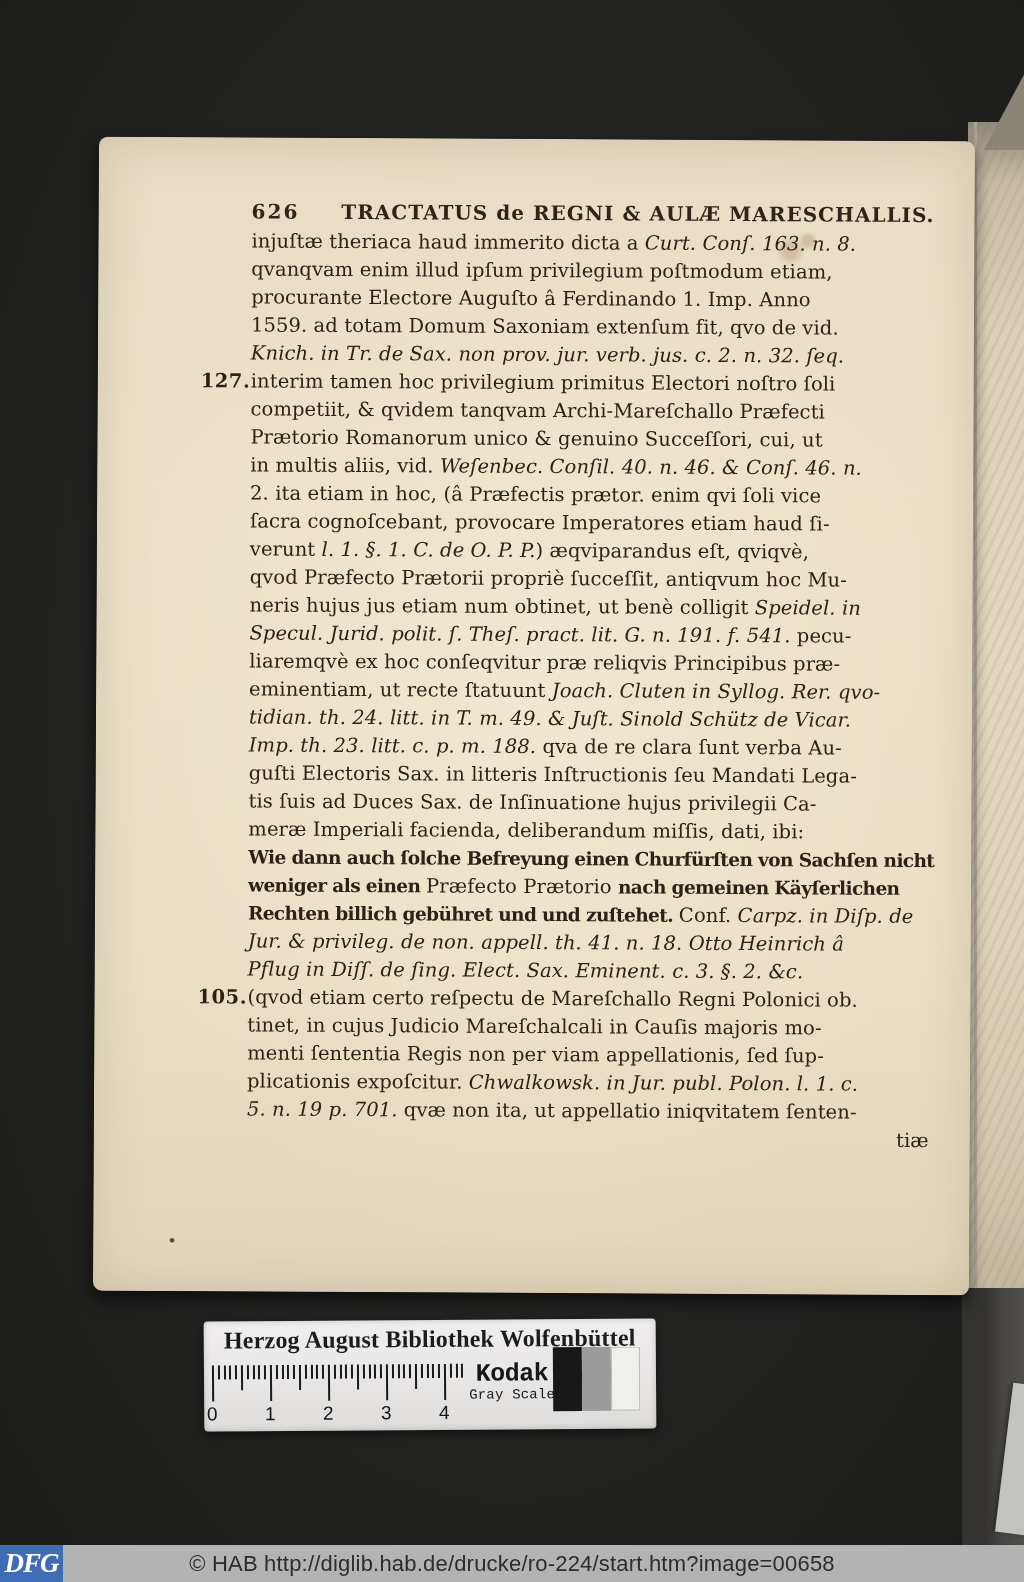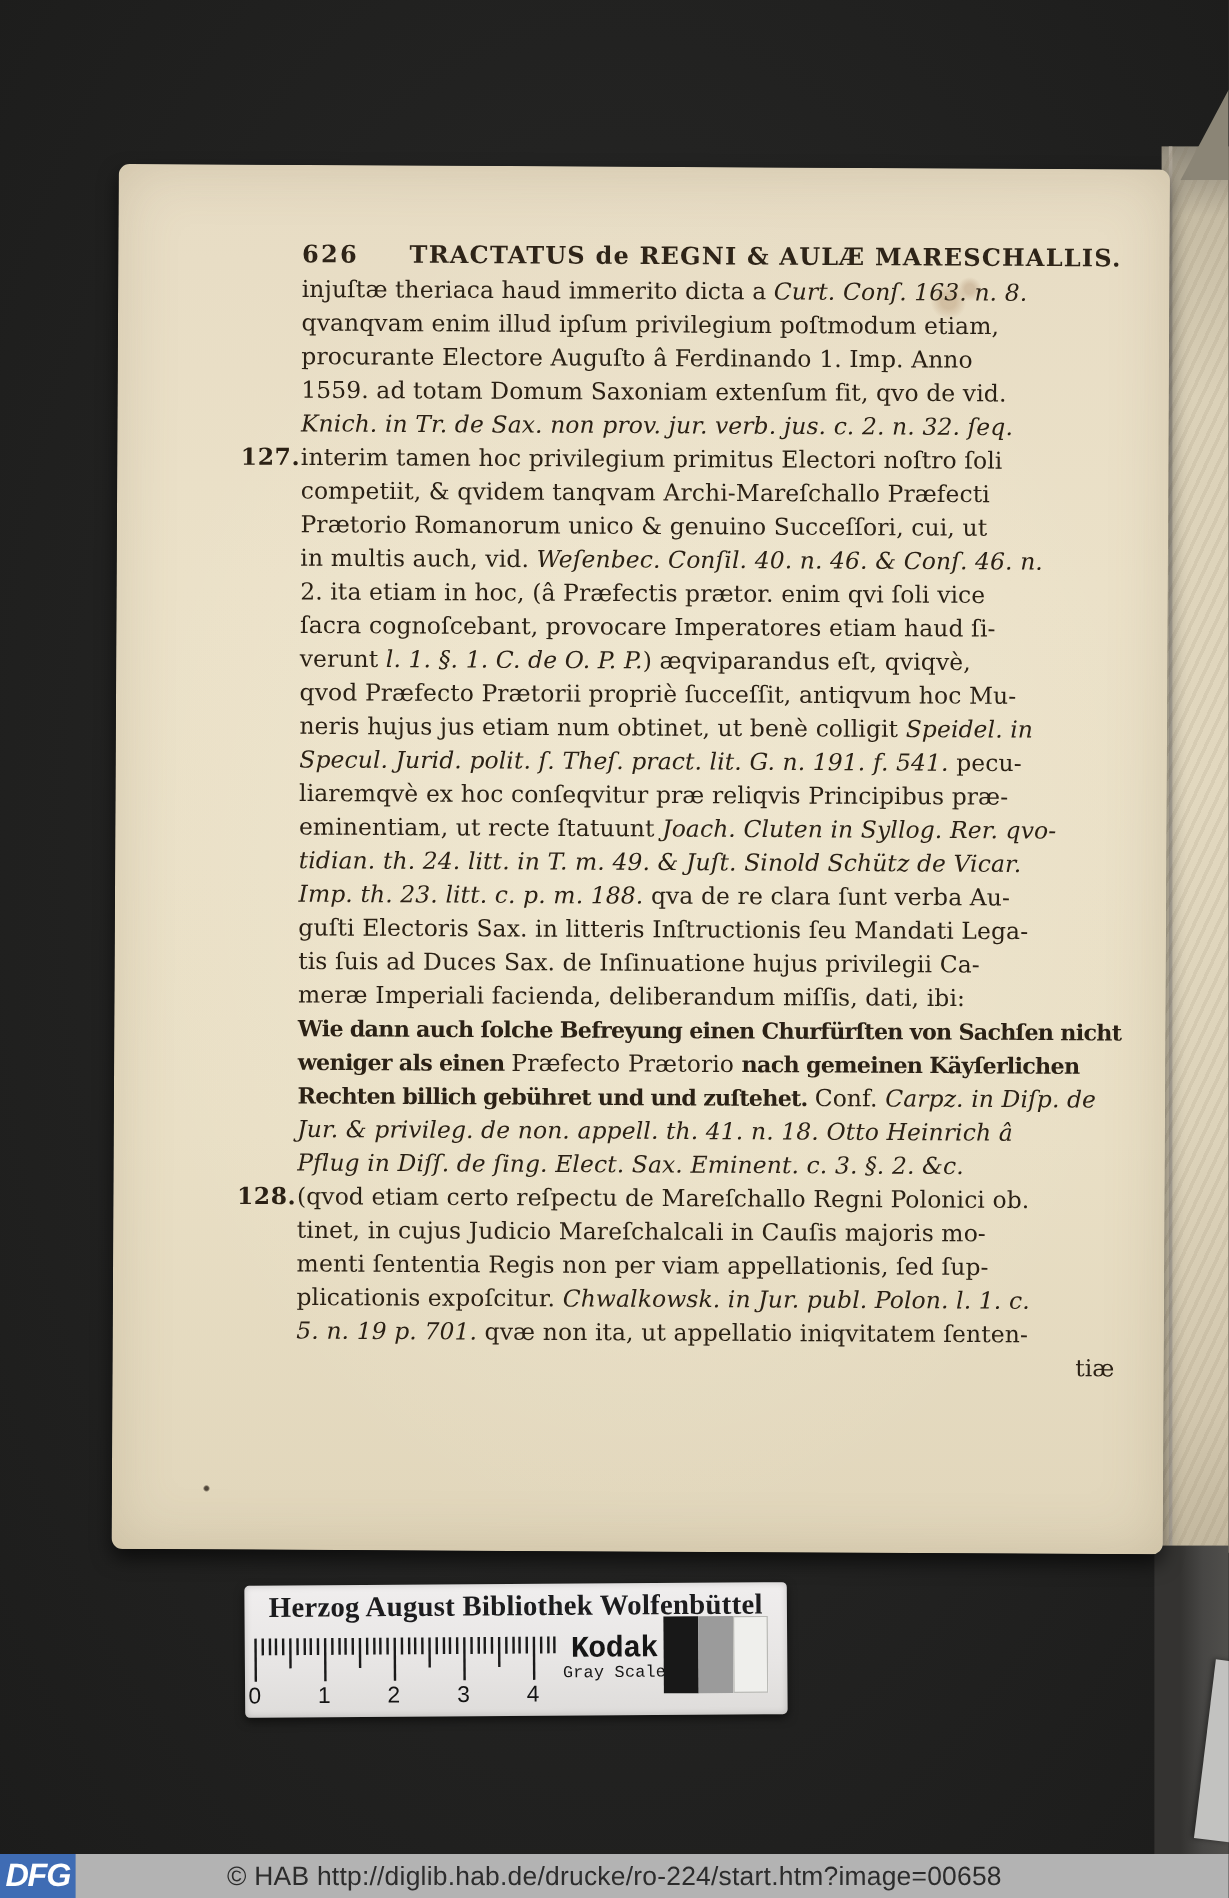--- a/index.html
+++ b/index.html
@@ -105,21 +105,21 @@
   }
   .copyright{
     position:absolute;left:0;top:0;width:100%;height:37px;line-height:37px;text-align:center;
     font-family:"Liberation Sans", sans-serif;font-size:22px;color:#2c2c2c;letter-spacing:0.2px;border-radius:11px;
   }
   .dfg-logo{
     position:absolute;left:0;top:0;width:63px;height:37px;background:#3f6cb4;
     display:flex;align-items:center;justify-content:center;
   }
   .dfg-logo span{
-    font-family:Liberation Sans, sans-serif;font-weight:700;font-style:italic;
+    font-family:Liberation Serif, serif;font-weight:700;font-style:italic;
     font-size:27px;color:#ffffff;letter-spacing:-1px;
   }
 </style>
 </head>
 <body>
 
 <div class="fore-edge">
   <div class="seam"></div>
   <div class="texture"></div>
 </div>
@@ -133,40 +133,40 @@
   </div>
   <div class="text-block" id="text-lines">
       <div class="line"><span class="r">injuſtæ theriaca haud immerito dicta a </span><span class="i">Curt. Conſ. 163. n. 8.</span></div>
       <div class="line"><span class="r">qvanqvam enim illud ipſum privilegium poſtmodum etiam,</span></div>
       <div class="line"><span class="r">procurante Electore Auguſto â Ferdinando 1. Imp. Anno</span></div>
       <div class="line"><span class="r">1559. ad totam Domum Saxoniam extenſum fit, qvo de vid.</span></div>
       <div class="line"><span class="i">Knich. in Tr. de Sax. non prov. jur. verb. jus. c. 2. n. 32. ſeq.</span></div>
       <div class="line"><span class="margin-num">127.</span><span class="r">interim tamen hoc privilegium primitus Electori noſtro ſoli</span></div>
       <div class="line"><span class="r">competiit, &amp; qvidem tanqvam Archi-Mareſchallo Præfecti</span></div>
       <div class="line"><span class="r">Prætorio Romanorum unico &amp; genuino Succeſſori, cui, ut</span></div>
-      <div class="line"><span class="r">in multis auch, vid. </span><span class="i">Weſenbec. Conſil. 40. n. 46. &amp; Conſ. 46. n.</span></div>
+      <div class="line"><span class="r">in multis aliis, vid. </span><span class="i">Weſenbec. Conſil. 40. n. 46. &amp; Conſ. 46. n.</span></div>
       <div class="line"><span class="r">2. ita etiam in hoc, (â Præfectis prætor. enim qvi ſoli vice</span></div>
       <div class="line"><span class="r">ſacra cognoſcebant, provocare Imperatores etiam haud ſi-</span></div>
       <div class="line"><span class="r">verunt </span><span class="i">l. 1. §. 1. C. de O. P. P.</span><span class="r">) æqviparandus eſt, qviqvè,</span></div>
       <div class="line"><span class="r">qvod Præfecto Prætorii propriè ſucceſſit, antiqvum hoc Mu-</span></div>
       <div class="line"><span class="r">neris hujus jus etiam num obtinet, ut benè colligit </span><span class="i">Speidel. in</span></div>
       <div class="line"><span class="i">Specul. Jurid. polit. ſ. Theſ. pract. lit. G. n. 191. f. 541.</span><span class="r"> pecu-</span></div>
       <div class="line"><span class="r">liaremqvè ex hoc conſeqvitur præ reliqvis Principibus præ-</span></div>
       <div class="line"><span class="r">eminentiam, ut recte ſtatuunt </span><span class="i">Joach. Cluten in Syllog. Rer. qvo-</span></div>
       <div class="line"><span class="i">tidian. th. 24. litt. in T. m. 49. &amp; Juſt. Sinold Schütz de Vicar.</span></div>
       <div class="line"><span class="i">Imp. th. 23. litt. c. p. m. 188.</span><span class="r"> qva de re clara ſunt verba Au-</span></div>
       <div class="line"><span class="r">guſti Electoris Sax. in litteris Inſtructionis ſeu Mandati Lega-</span></div>
       <div class="line"><span class="r">tis ſuis ad Duces Sax. de Inſinuatione hujus privilegii Ca-</span></div>
       <div class="line"><span class="r">meræ Imperiali facienda, deliberandum miſſis, dati, ibi:</span></div>
       <div class="line"><span class="f">Wie dann auch ſolche Befreyung einen Churfürſten von Sachſen nicht</span></div>
       <div class="line"><span class="f">weniger als einen </span><span class="r">Præfecto Prætorio </span><span class="f">nach gemeinen Käyſerlichen</span></div>
       <div class="line"><span class="f">Rechten billich gebühret und und zuſtehet. </span><span class="r">Conf. </span><span class="i">Carpz. in Diſp. de</span></div>
       <div class="line"><span class="i">Jur. &amp; privileg. de non. appell. th. 41. n. 18. Otto Heinrich â</span></div>
       <div class="line"><span class="i">Pflug in Diſſ. de ſing. Elect. Sax. Eminent. c. 3. §. 2. &amp;c.</span></div>
-      <div class="line"><span class="margin-num">128.</span><span class="r">(qvod etiam certo reſpectu de Mareſchallo Regni Polonici ob.</span></div>
+      <div class="line"><span class="margin-num">105.</span><span class="r">(qvod etiam certo reſpectu de Mareſchallo Regni Polonici ob.</span></div>
       <div class="line"><span class="r">tinet, in cujus Judicio Mareſchalcali in Cauſis majoris mo-</span></div>
       <div class="line"><span class="r">menti ſententia Regis non per viam appellationis, ſed ſup-</span></div>
       <div class="line"><span class="r">plicationis expoſcitur. </span><span class="i">Chwalkowsk. in Jur. publ. Polon. l. 1. c.</span></div>
       <div class="line"><span class="i">5. n. 19 p. 701.</span><span class="r"> qvæ non ita, ut appellatio iniqvitatem ſenten-</span></div>
       <div class="line right"><span class="r">tiæ</span></div>
     </div>
 </div>
 
 <div class="ruler-card">
   <div class="ruler-title">Herzog August Bibliothek Wolfenbüttel</div>

